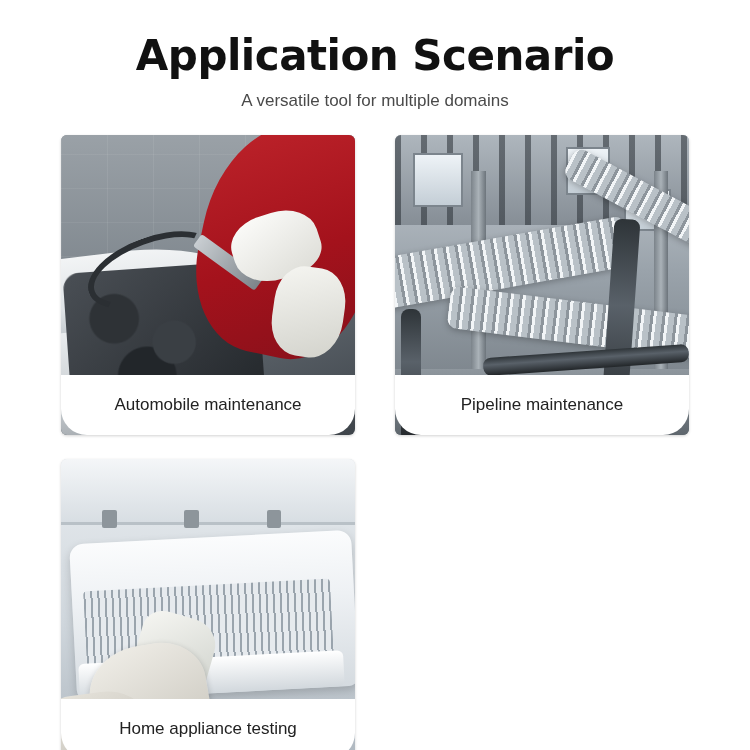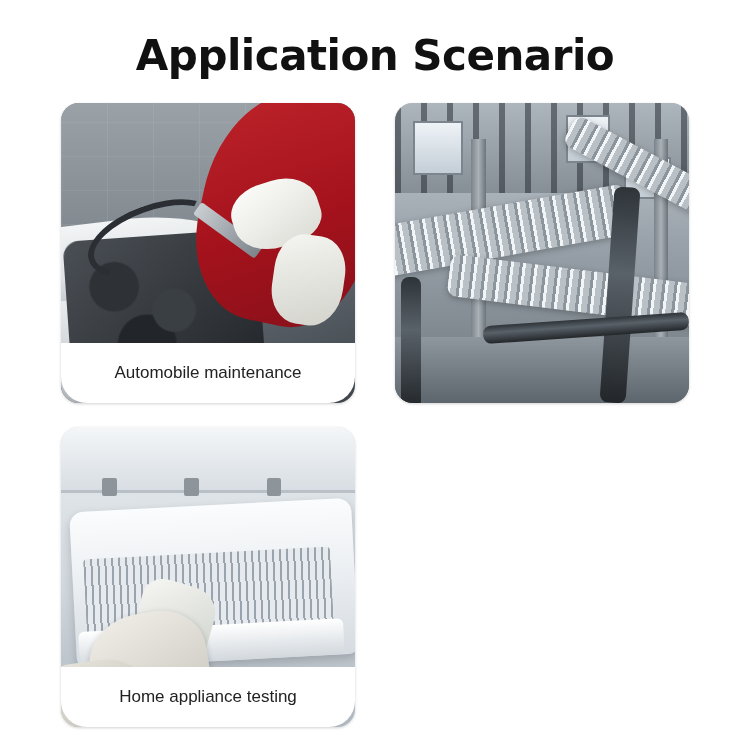--- a/index.html
+++ b/index.html
@@ -41,21 +41,21 @@
     display: grid;
     grid-template-columns: 294px 294px;
     grid-template-rows: 300px 300px;
     column-gap: 40px;
     row-gap: 24px;
   }
   .card {
     position: relative;
     width: 294px;
     height: 300px;
-    border-radius: 18px;
+    border-radius: 6px;
     overflow: hidden;
     background: #d9dde0;
     box-shadow: 0 1px 3px rgba(0,0,0,0.18);
   }
   .photo {
     position: absolute;
     inset: 0;
     overflow: hidden;
   }
   .caption-bar {
@@ -284,20 +284,21 @@
     background: radial-gradient(ellipse at 50% 85%, rgba(225,230,234,0.35) 0%, rgba(0,0,0,0) 60%);
   }
 </style>
 </head>
 <body>
 
 <div class="page">
 
   <div class="header">
     <div class="title">Application Scenario</div>
+    <div class="subtitle">A versatile tool for multiple domains</div>
   </div>
 
   <div class="grid">
 
     <div class="card">
       <div class="photo p1">
         <div class="wall"></div>
         <div class="hood"></div>
         <div class="bumper"></div>
         <div class="engine"></div>
@@ -322,20 +323,23 @@
         <div class="col c1"></div>
         <div class="col c2"></div>
         <div class="floor"></div>
         <div class="duct d3"></div>
         <div class="duct d1"></div>
         <div class="duct d2"></div>
         <div class="pipe pp1"></div>
         <div class="pipe pp2"></div>
         <div class="pipe pp3"></div>
       </div>
+      <div class="caption-bar">
+        <span class="caption-text">Pipeline maintenance</span>
+      </div>
     </div>
 
     <div class="card">
       <div class="photo p3">
         <div class="ceil"></div>
         <div class="clip cl1"></div>
         <div class="clip cl2"></div>
         <div class="clip cl3"></div>
         <div class="unit"></div>
         <div class="fins"></div>

